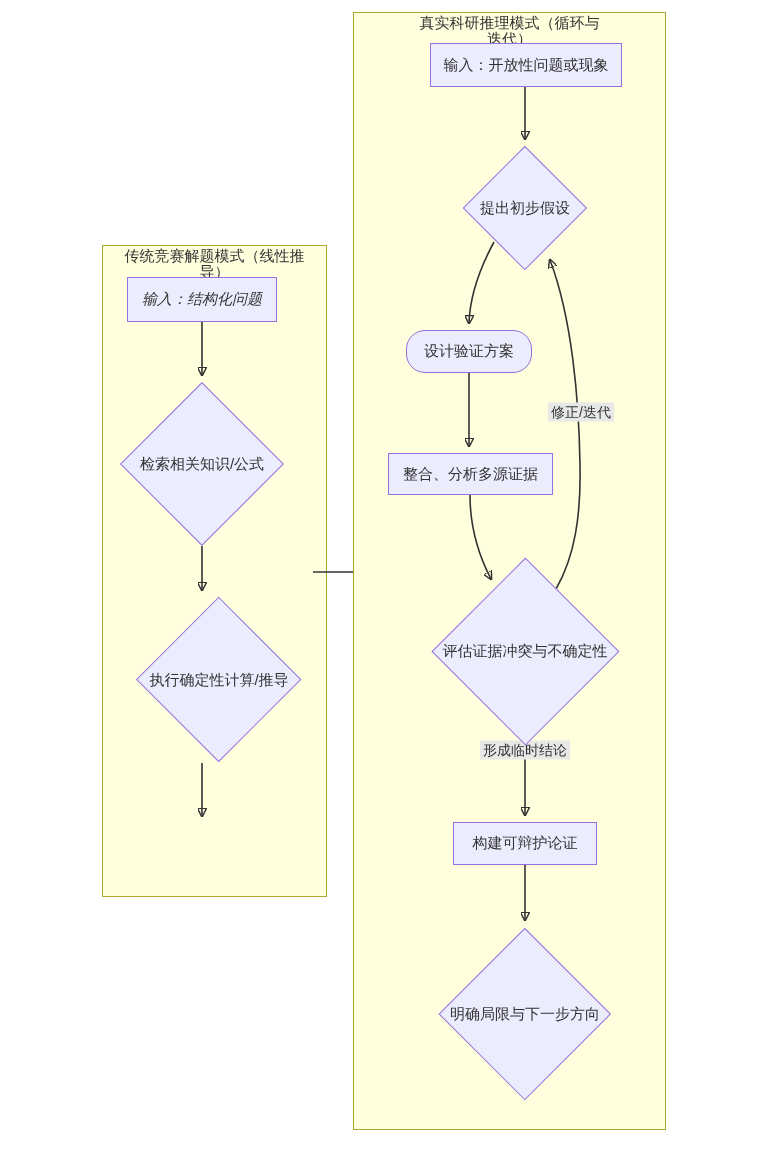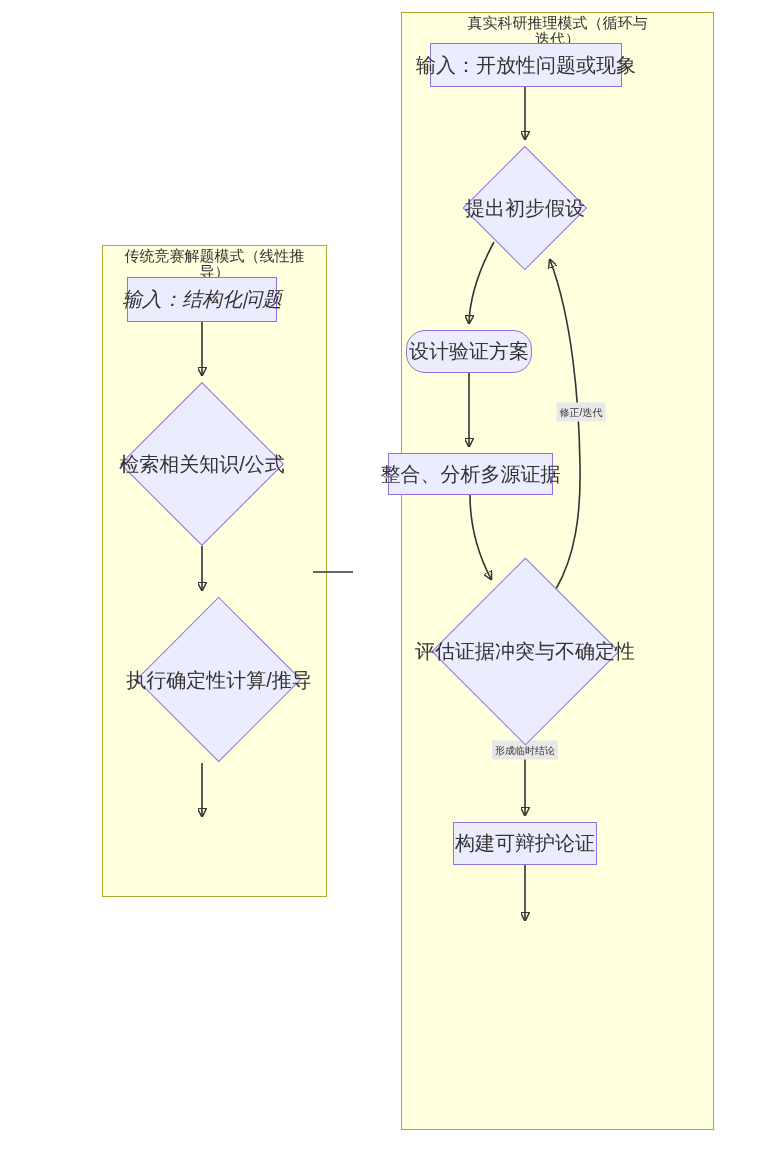--- a/index.html
+++ b/index.html
@@ -9,50 +9,50 @@
     font-family:"Liberation Sans","DejaVu Sans",sans-serif;
     color:var(--text-color,#333333);
   }
   .subgraph {
     position:absolute; z-index:0;
     background:var(--subgraph-fill,#ffffde);
     border:1px solid var(--subgraph-border,#aaaa33);
     box-sizing:border-box;
   }
   .sg-left  { left:88px;  top:245px; width:225px; height:652px;margin-left:14px; }
-  .sg-right { left:353px; top:12px;  width:313px; height:1118px;margin-left:48px; }
+  .sg-right { left:353px; top:12px;  width:313px; height:1118px; }
   .sg-title {
     margin:2px auto 0 auto; width:188px; text-align:center;
     font-size:15px; line-height:16px; color:var(--text-color,#333333);
     position:relative; z-index:1;
   }
   .edges { position:absolute; left:0; top:0; z-index:2; }
   .edges path { stroke:var(--edge-color,#333333); stroke-width:1.6; fill:none; }
   .edge-label {
     position:absolute; z-index:3; transform:translate(-50%,-50%);
     background:var(--label-bg,#e8e8e8); color:var(--text-color,#333333);
-    font-size:10px; line-height:17px; padding:1px 3px; white-space:nowrap;
+    font-size:14px; line-height:17px; padding:1px 3px; white-space:nowrap;
   }
   .node {
     position:absolute; z-index:4; box-sizing:border-box;
     display:flex; align-items:center; justify-content:center;
   }
   .node.rect {
     background:var(--node-fill,#ececff);
     border:1px solid var(--node-border,#9370db);
   }
   .diamond-shape {
     position:absolute; width:70.7%; height:70.7%; left:14.65%; top:14.65%;
     transform:rotate(45deg);
     background:var(--node-fill,#ececff);
     border:1px solid var(--node-border,#9370db);
     box-sizing:border-box;
   }
   .node-label {
-    position:relative; z-index:1; font-size:20px; white-space:nowrap;
+    position:relative; z-index:1; font-size:15px; white-space:nowrap;
     color:var(--text-color,#333333);
   }
 </style>
 </head>
 <body>
 
 <div class="canvas">
 
   <div class="subgraph sg-left">
     <div class="sg-title">传统竞赛解题模式（线性推导）</div>
@@ -108,14 +108,18 @@
   <div class="node rect" style="left:388px; top:453px; width:165px; height:42px;">
     <span class="node-label">整合、分析多源证据</span>
   </div>
   <div class="node" style="left:431px; top:557px; width:188px; height:188px;">
     <div class="diamond-shape"></div>
     <span class="node-label">评估证据冲突与不确定性</span>
   </div>
   <div class="node rect" style="left:453px; top:822px; width:144px; height:43px;">
     <span class="node-label">构建可辩护论证</span>
   </div>
+  <div class="node" style="left:439px; top:928px; width:172px; height:172px;">
+    <div class="diamond-shape"></div>
+    <span class="node-label">明确局限与下一步方向</span>
+  </div>
 
 </div>
 
 </body></html>

